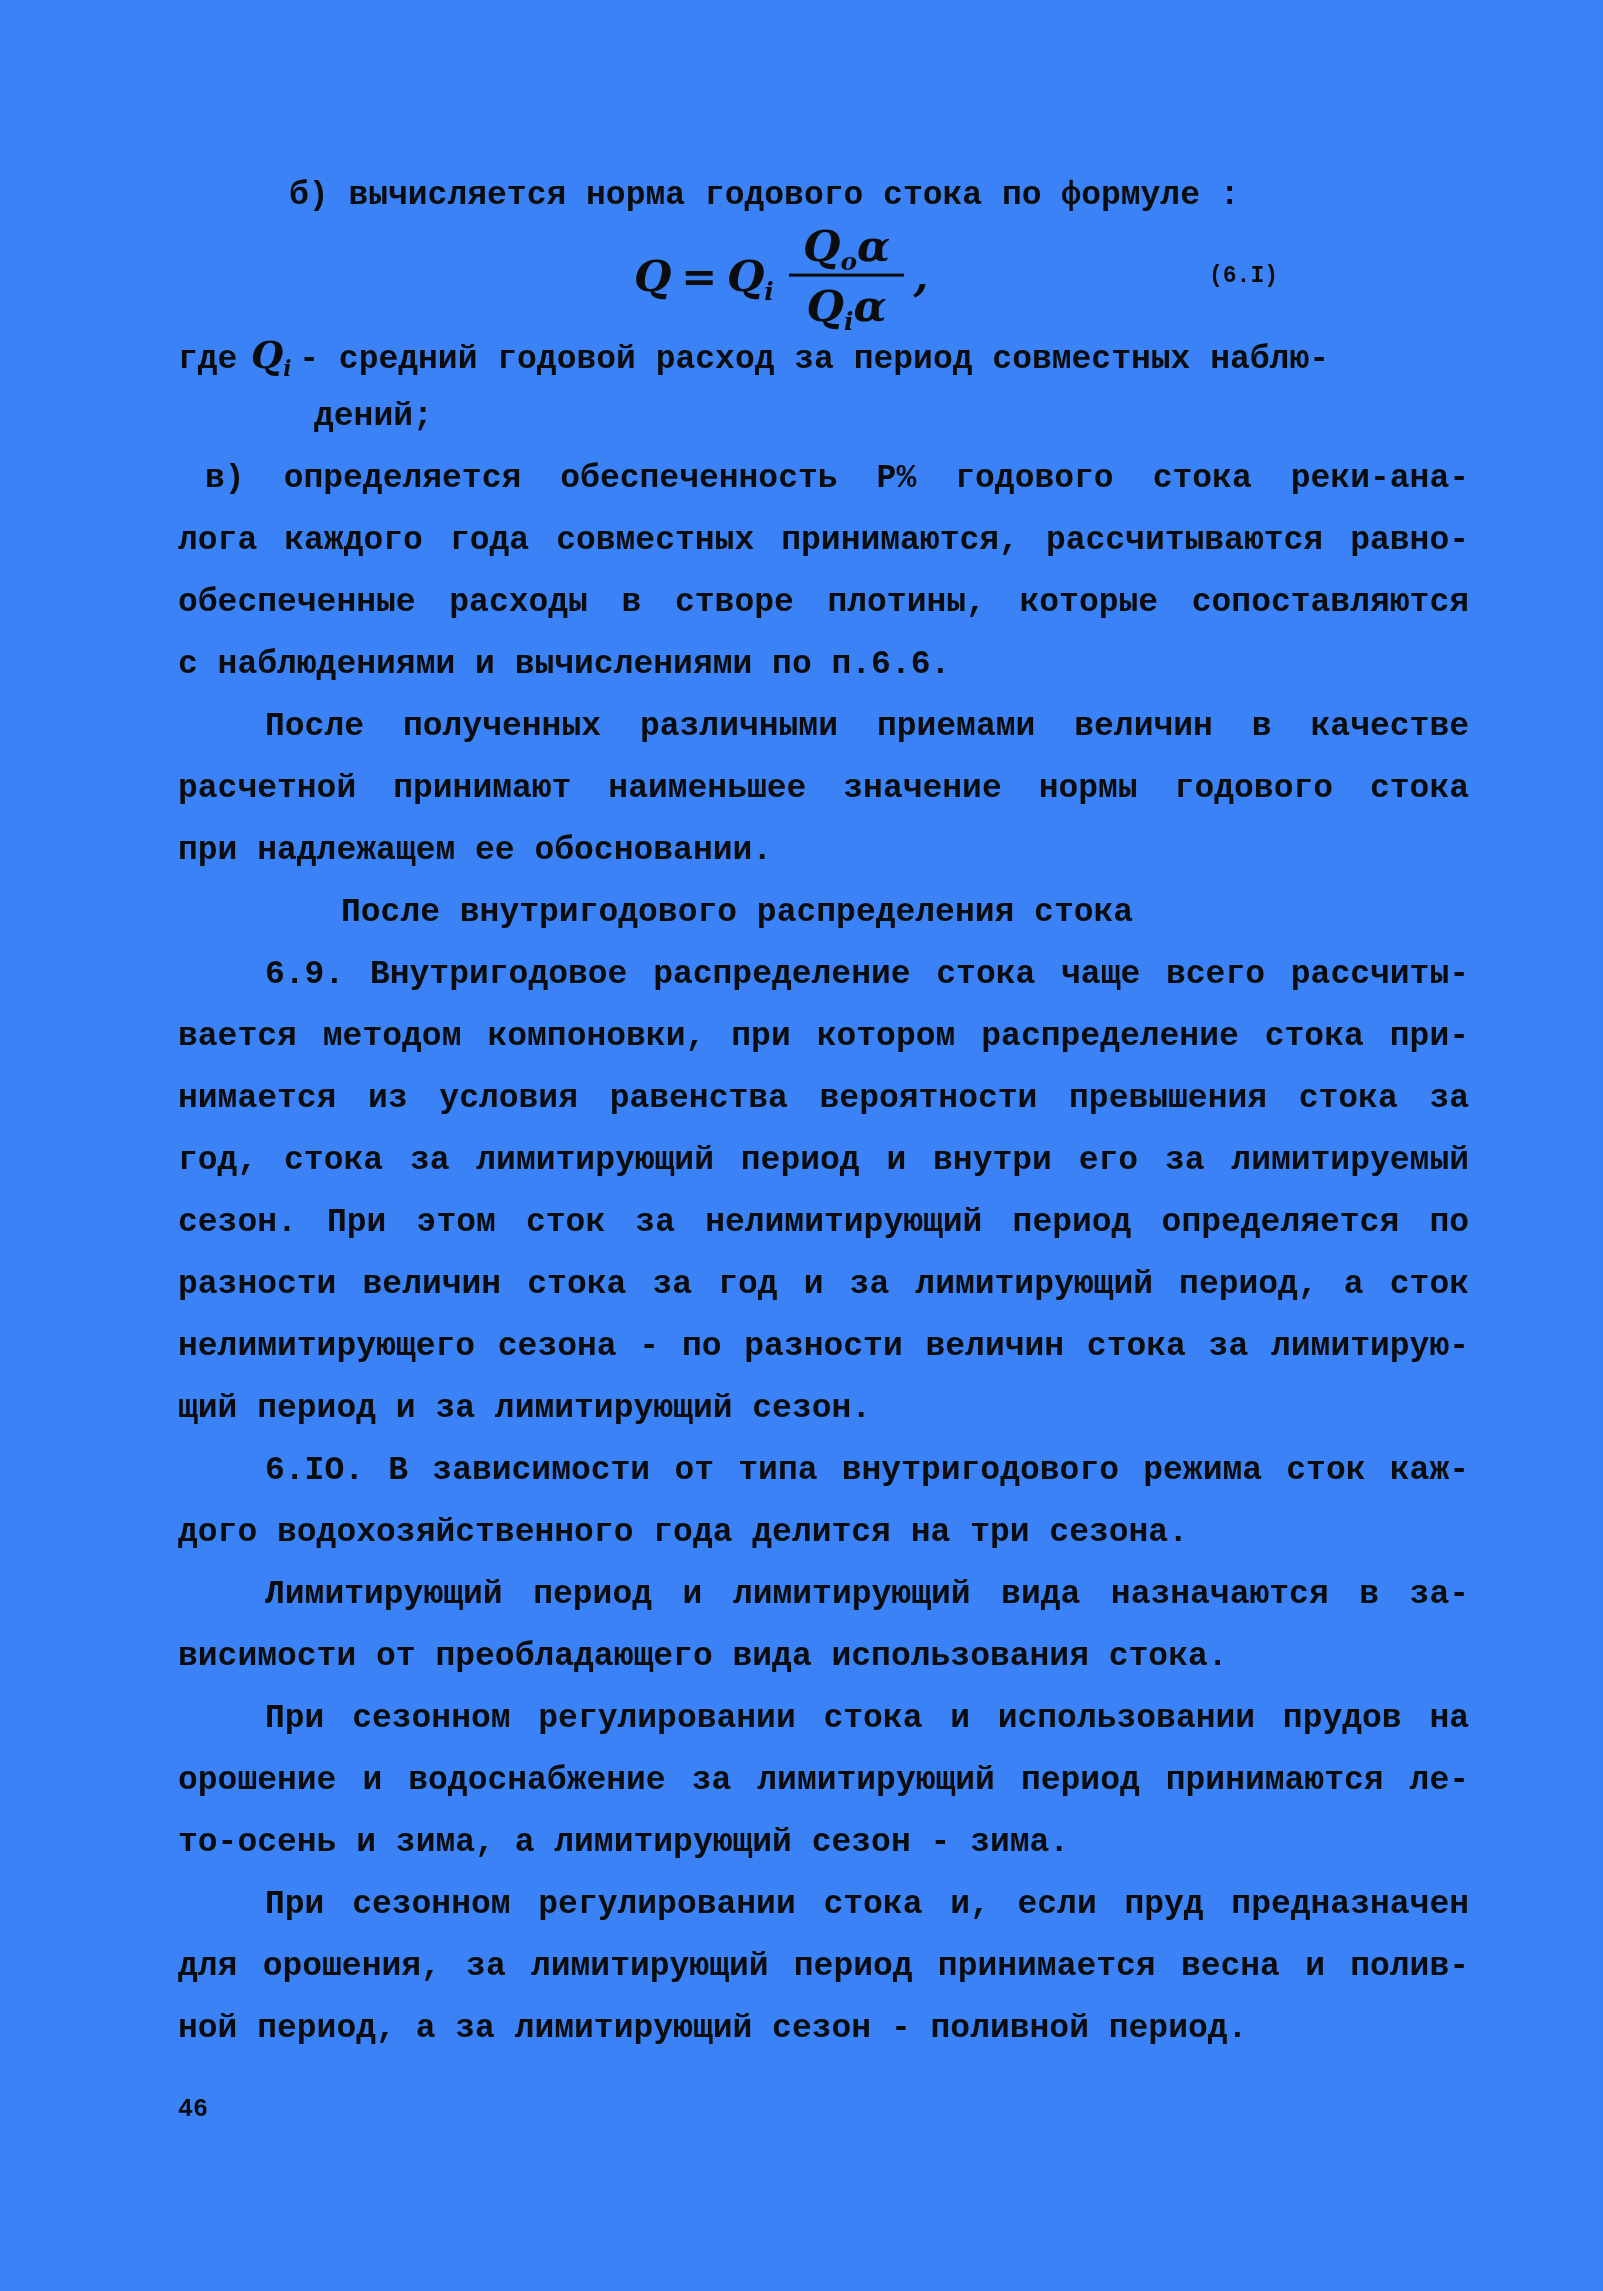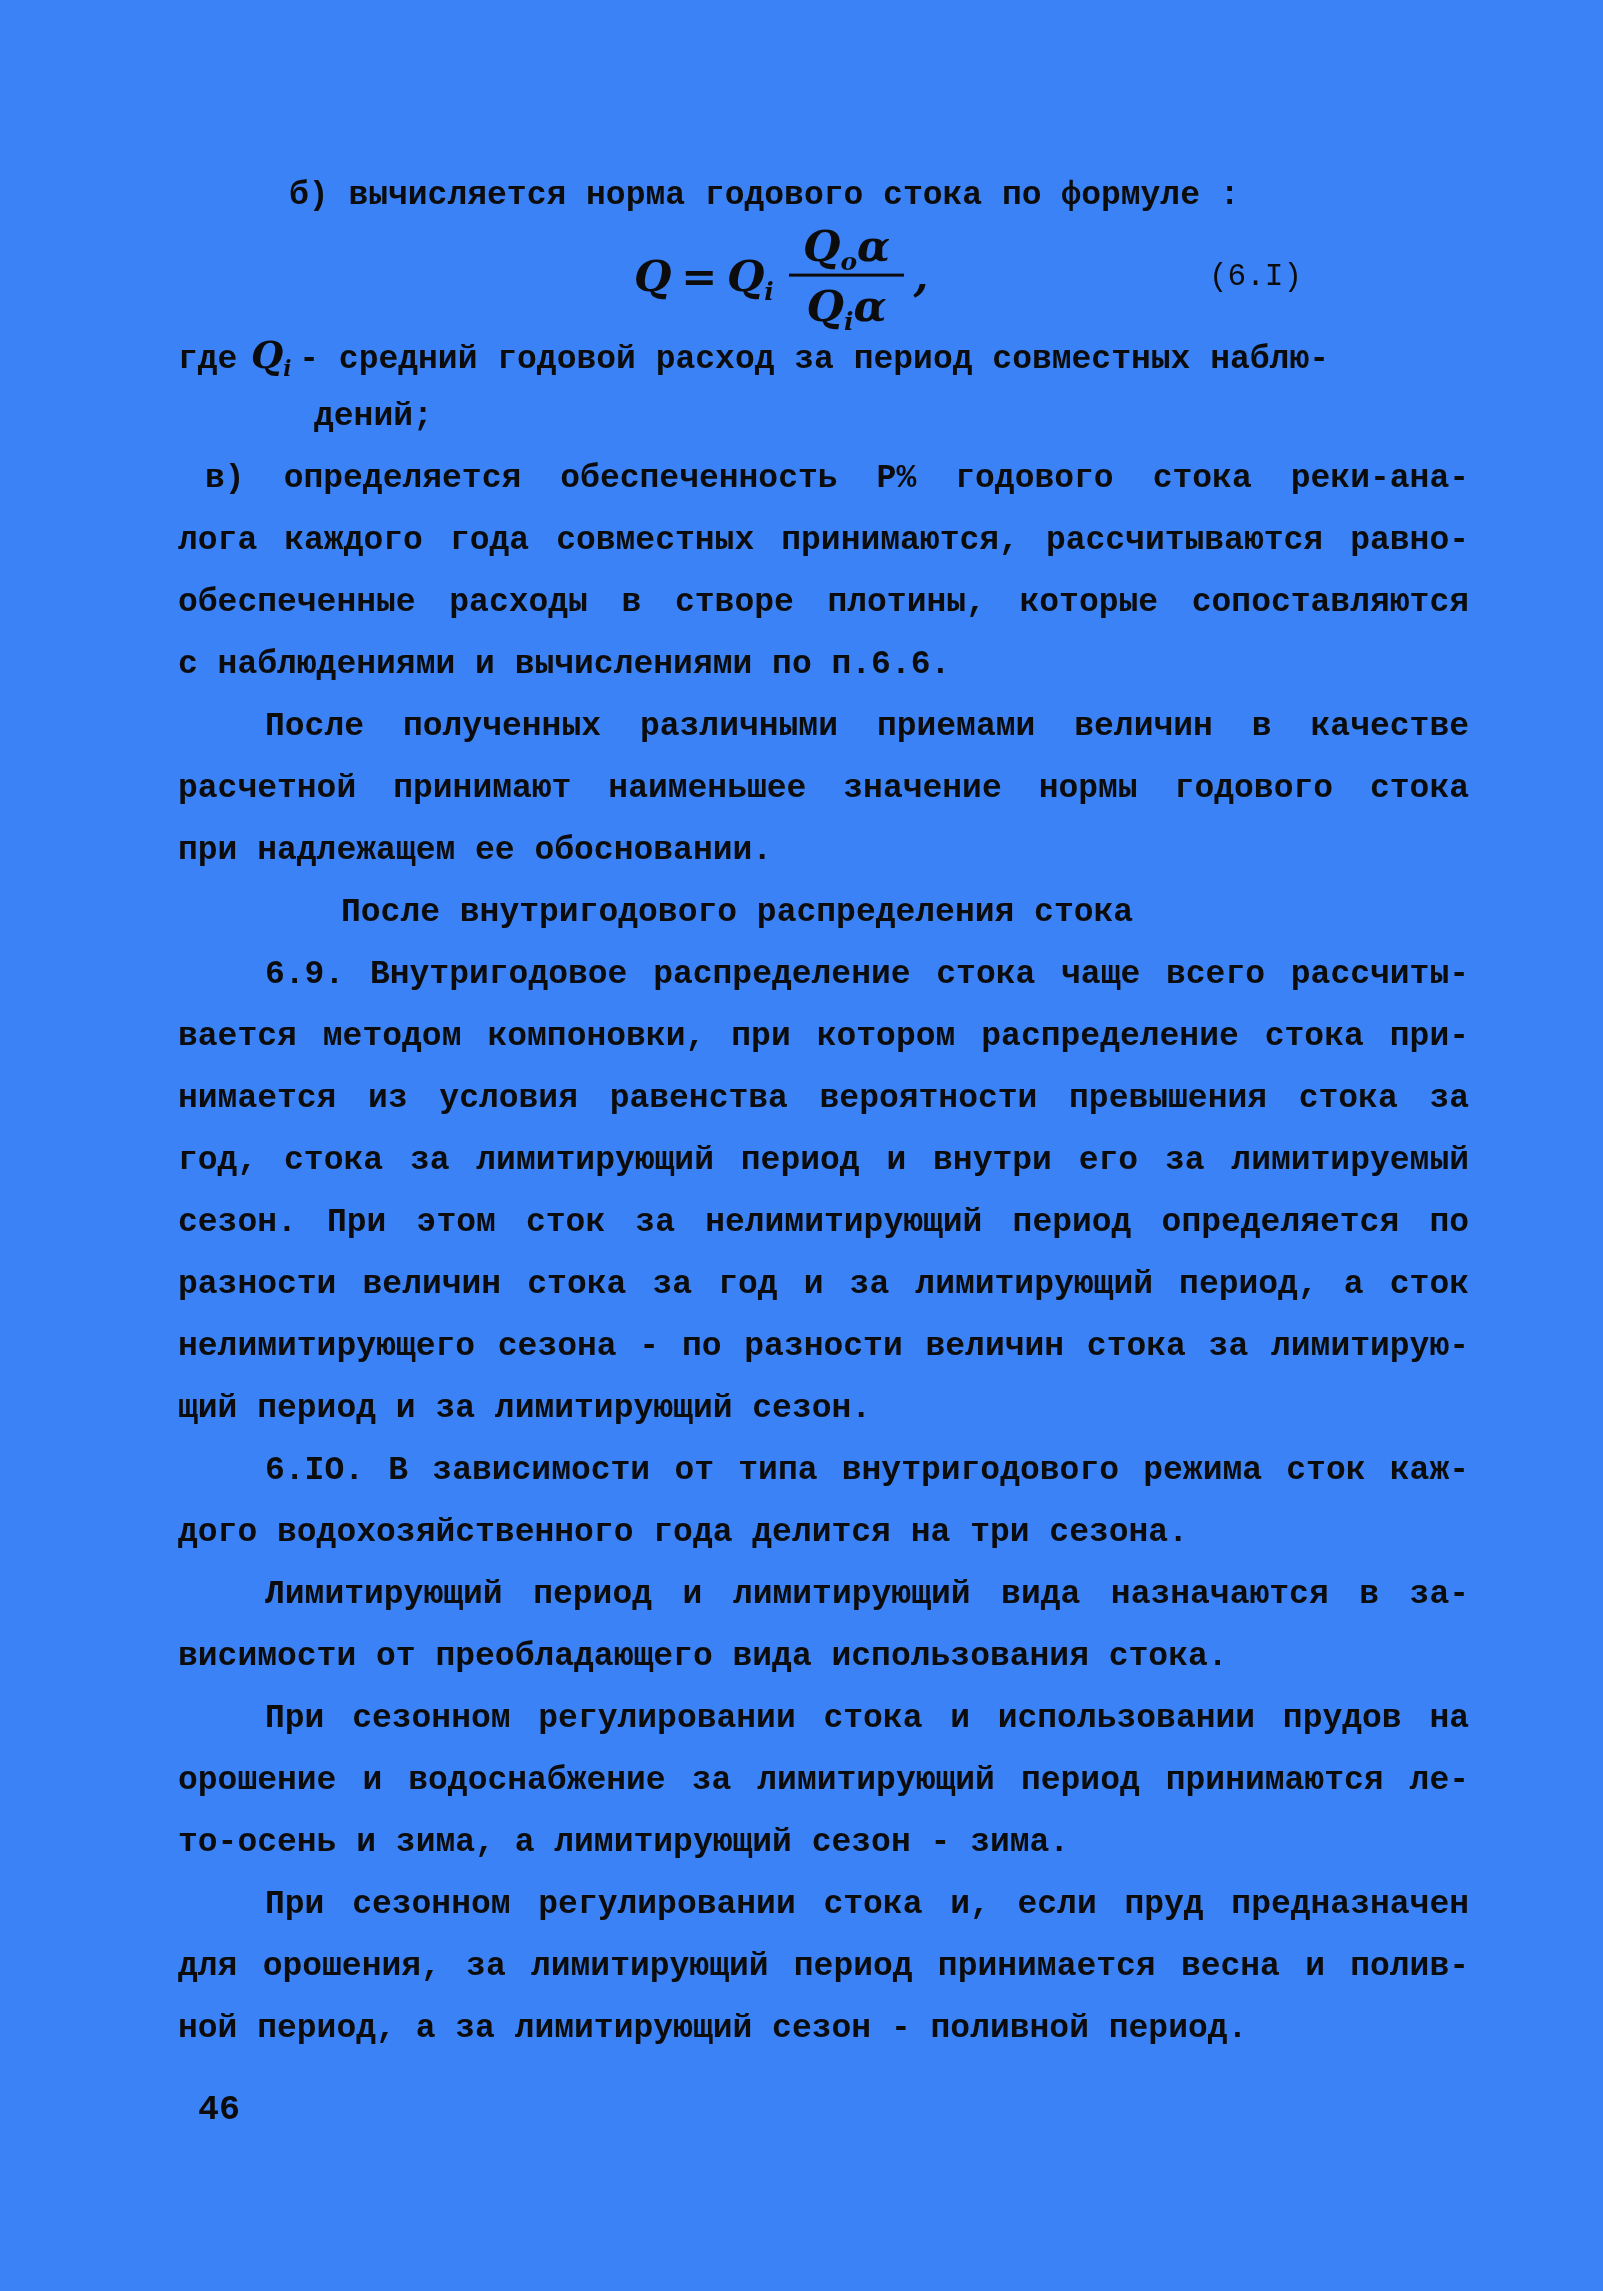--- a/index.html
+++ b/index.html
@@ -83,46 +83,45 @@
     display: block;
     padding: 3.9px 13.6px 0 13.6px;
     font-style: italic;
   }
   .formula-label {
     position: absolute;
     left: 1031px;
     top: 50%;
     transform: translateY(-50%);
     font-family: "Liberation Mono", monospace;
-    font-weight: 400;
-    font-size: 31px;
+    font-weight: 700;
+    font-size: 23px;
   }
 
   
   .where-row {
     display: flex;
     align-items: baseline;
   }
   .where-word { margin-right: 13.6px; }
   .hw {
     font-family: "DejaVu Serif", serif;
     font-style: italic;
     font-weight: 700;
     font-size: 37px;
     margin-right: 7.8px;
   }
   .hw sub { font-size: 0.58em; }
   .where-cont { padding-left: 136px; }
 
   .page-number {
     margin-top: 19.4px;
-    font-size: 35px;
+    font-size: 25px;
     line-height: 62px;
     height: 62px;
-    margin-left: 20px;
   }
 </style>
 </head>
 <body>
 
 <div class="page">
   <div class="content">
 
     <div class="tline ind-b">б) вычисляется норма годового стока по формуле :</div>
 

